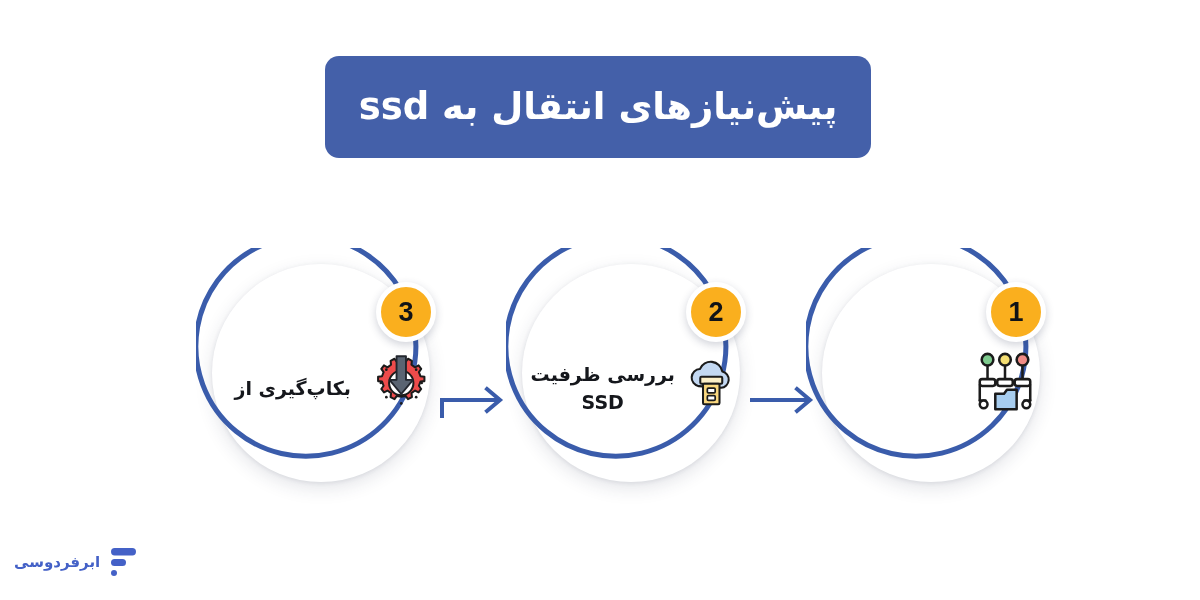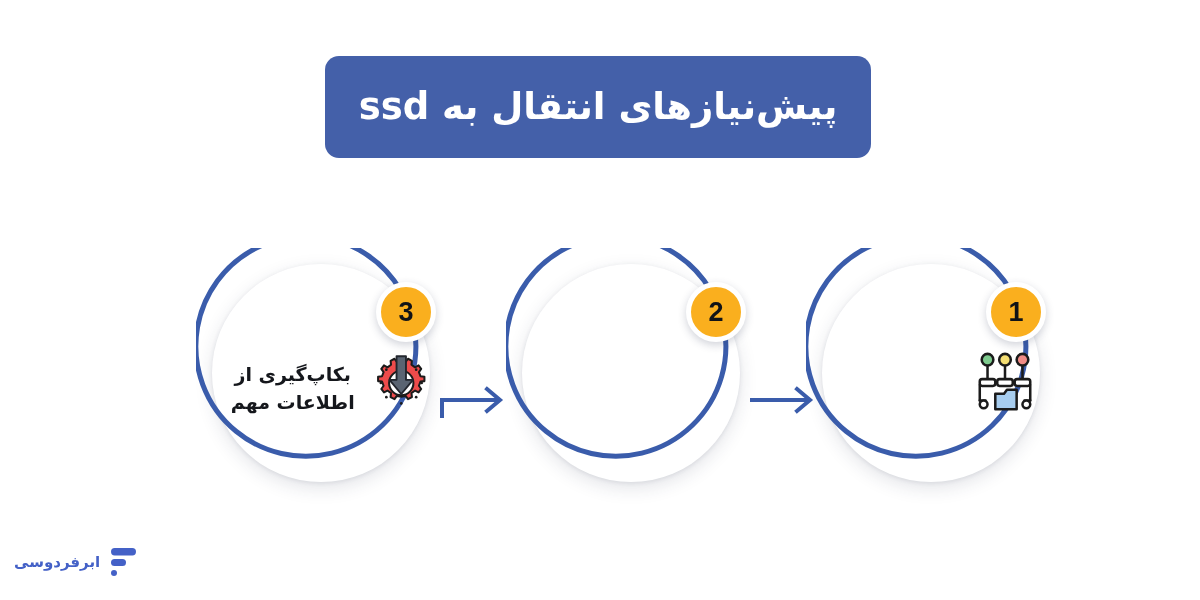--- a/index.html
+++ b/index.html
@@ -180,35 +180,52 @@
           <circle cx="36" cy="60" r="1.7" fill="#1B1B1B"></circle>
           <circle cx="17" cy="52" r="1.7" fill="#1B1B1B"></circle>
           <circle cx="10" cy="34" r="1.7" fill="#1B1B1B"></circle>
           <circle cx="17" cy="17" r="1.7" fill="#1B1B1B"></circle>
           <path d="M30 0 h12 v30 h9 l-15 18 -15 -18 h9 Z" fill="#5A6472" stroke="#22262E" stroke-width="2.4" stroke-linejoin="round"></path>
         </g>
       </svg>
 
       <div class="step-label">
         <span class="l1">بکاپ‌گیری از</span>
-        <span class="l2">اطلاعات مهم</span>
       </div>
     </div>
 
     <div class="badge">
       <span>3</span>
     </div>
   </div>
 
   <div class="step s2">
     <div class="disc"></div>
     <svg class="ring" viewBox="0 0 250 250">
       <path d="M 205 43 A 110 110 0 1 0 218 78" fill="none" stroke="#3A5CAB" stroke-width="5" stroke-linecap="round"></path>
     </svg>
 
+    <div class="disc-inner">
+
+      <svg class="step-icon" viewBox="0 0 72 68">
+        <path d="M20 38
+                 a11 11 0 0 1 1.5 -21.8
+                 a15 15 0 0 1 28.6 3.2
+                 a10.5 10.5 0 0 1 -1.6 20.7 Z" fill="#C3D8F2" stroke="#1B1B1B" stroke-width="2.6" stroke-linejoin="round"></path>
+        <rect x="22" y="26" width="28" height="9" rx="1.5" fill="#FBEFC8" stroke="#1B1B1B" stroke-width="2.6"></rect>
+        <rect x="25.5" y="35" width="21" height="26" rx="1.5" fill="#FAD87F" stroke="#1B1B1B" stroke-width="2.6"></rect>
+        <rect x="31" y="40.5" width="10" height="6" rx="1.4" fill="#ffffff" stroke="#1B1B1B" stroke-width="2.2"></rect>
+        <rect x="31" y="50" width="10" height="6" rx="1.4" fill="#ffffff" stroke="#1B1B1B" stroke-width="2.2"></rect>
+      </svg>
+
+      <div class="step-label">
+        <span class="l1">بررسی ظرفیت SSD</span>
+        <span class="l2"></span>
+      </div>
+    </div>
 
     <div class="badge">
       <span>2</span>
     </div>
   </div>
 
   <div class="step s1">
     <div class="disc"></div>
     <svg class="ring" viewBox="0 0 250 250">
       <path d="M 205 43 A 110 110 0 1 0 218 78" fill="none" stroke="#3A5CAB" stroke-width="5" stroke-linecap="round"></path>

